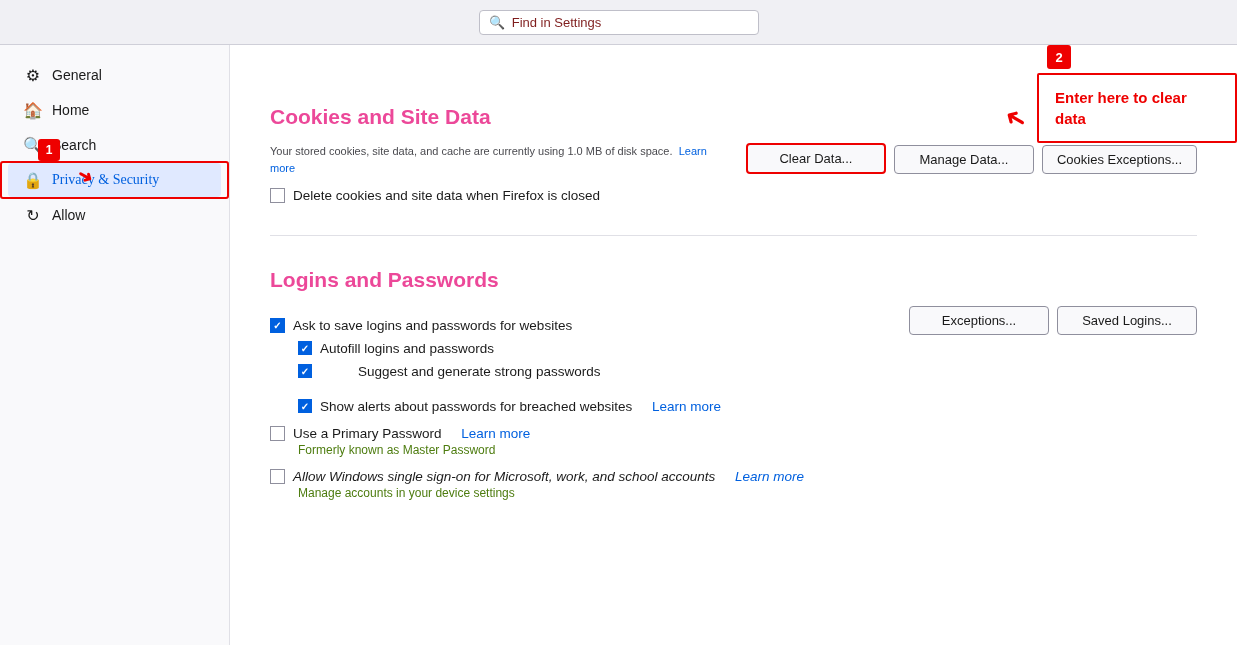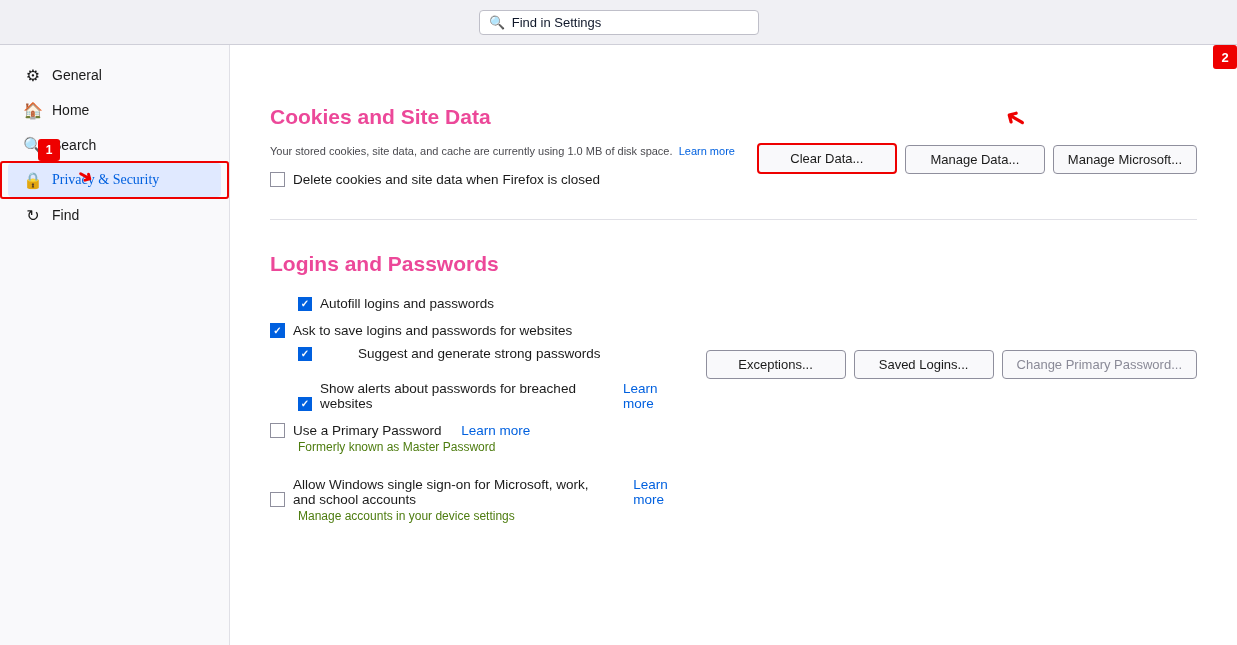--- a/index.html
+++ b/index.html
@@ -168,21 +168,21 @@
       align-items: flex-start;
       gap: 20px;
     }
     .cookies-left {
       flex: 1;
     }
 
     
     .checkbox-row {
       display: flex;
-      align-items: flex-end;
+      align-items: flex-start;
       gap: 8px;
       margin-top: 12px;
       font-size: 13.5px;
     }
     .cb {
       width: 15px;
       height: 15px;
       border: 1px solid #8f8f9d;
       background: #fff;
       flex-shrink: 0;
@@ -246,21 +246,21 @@
       min-width: 140px;
       text-align: center;
     }
   </style>
 </head>
 <body>
 
 <div class="topbar">
   <div class="search-box">
     <span class="search-box-icon">🔍</span>
-    <span style="color:#0f172a;font-size:13px;">Find in Settings</span>
+    <span style="color:#7f1d1d;font-size:13px;">Find in Settings</span>
   </div>
 </div>
 
 <div class="main-layout">
 
   <nav class="sidebar">
 
     <div class="sidebar-item">
       <span class="sidebar-icon">⚙</span>
       <span class="sidebar-label">General</span>
@@ -279,101 +279,103 @@
     <div class="sidebar-item active" style="position:relative;">
       <div class="annotation-box-sidebar"></div>
       <div style="position:absolute;top:-24px;left:30px;background:#e00;color:#fff;font-size:12px;font-weight:bold;border:2px solid #e00;border-radius:3px;width:22px;height:22px;display:flex;align-items:center;justify-content:center;">1</div>
       <div style="position:absolute;top:2px;left:70px;color:#e00;font-size:18px;font-weight:bold;pointer-events:none;transform:rotate(30deg);">➜</div>
       <span class="sidebar-icon" style="color:#0060df;">🔒</span>
       <span class="sidebar-label">Privacy &amp; Security</span>
     </div>
 
     <div class="sidebar-item">
       <span class="sidebar-icon">↻</span>
-      <span class="sidebar-label">Find</span>
+      <span class="sidebar-label">Allow</span>
     </div>
 
   </nav>
 
   <main class="content" style="position:relative;">
 
     <div style="position:absolute;top:0;right:0;display:flex;flex-direction:column;align-items:center;">
       <div style="background:#e00;color:#fff;font-size:13px;font-weight:bold;border:2px solid #e00;border-radius:3px;width:24px;height:24px;display:flex;align-items:center;justify-content:center;margin-bottom:4px;align-self:flex-start;margin-left:10px;">2</div>
+      <div style="border:2.5px solid #e00;padding:12px 16px;background:#fff;max-width:200px;border-radius:2px;">
+        <span style="color:#e00;font-size:15px;font-weight:600;line-height:1.4;">Enter here to clear data</span>
+      </div>
     </div>
 
     <div style="position:absolute;top:58px;right:210px;color:#e00;font-size:26px;transform:scaleX(-1) rotate(-30deg);pointer-events:none;">➜</div>
 
     <section class="section">
       <h2 class="section-title">Cookies and Site Data</h2>
       <div class="cookies-row">
         <div class="cookies-left">
           <p class="cookies-desc">
             <span>Your stored cookies, site data, and cache are currently using 1.0 MB of disk space.</span>
             &nbsp;<a class="learn-more">Learn more</a>
           </p>
           <div class="checkbox-row">
             <div class="cb"></div>
             <label>Delete cookies and site data when Firefox is closed</label>
           </div>
         </div>
         <div class="buttons-col">
           <button class="clear-data-btn">Clear Data...</button>
           <button class="btn">Manage Data...</button>
-          <button class="btn">Manage Microsoft...</button>
+          <button class="btn">Cookies Exceptions...</button>
         </div>
       </div>
     </section>
 
     <hr class="divider">
 
     <section class="section">
       <h2 class="section-title">Logins and Passwords</h2>
       <div class="logins-row">
         <div class="logins-left">
 
+          <div class="login-option checkbox-row">
+            <div class="cb checked"></div>
+            <label>Ask to save logins and passwords for websites</label>
+          </div>
+
           <div class="login-option login-sub checkbox-row" style="margin-top:6px;">
             <div class="cb checked" style="width:14px;height:14px;font-size:9px;"></div>
             <label>Autofill logins and passwords</label>
-          </div>
-
-          <div class="login-option checkbox-row">
-            <div class="cb checked"></div>
-            <label>Ask to save logins and passwords for websites</label>
           </div>
 
           <div class="login-option login-sub checkbox-row" style="margin-top:6px;gap:46px;">
             <div class="cb checked" style="width:14px;height:14px;font-size:9px;"></div>
             <label>Suggest and generate strong passwords</label>
           </div>
 
           <div class="login-option login-sub checkbox-row" style="margin-top:20px;">
             <div class="cb checked" style="width:14px;height:14px;font-size:9px;"></div>
             <label>Show alerts about passwords for breached websites</label>
             &nbsp;<a class="learn-more">Learn more</a>
           </div>
 
           <div class="checkbox-row" style="margin-top:12px;">
             <div class="cb"></div>
             <label>Use a Primary Password</label>
             &nbsp;<a class="learn-more">Learn more</a>
           </div>
           <div class="note-text">Formerly known as Master Password</div>
 
-          <div class="checkbox-row" style="margin-top:23px;">
+          <div class="checkbox-row" style="margin-top:12px;font-style:italic;">
             <div class="cb"></div>
             <label>Allow Windows single sign-on for Microsoft, work, and school accounts</label>
             &nbsp;<a class="learn-more">Learn more</a>
           </div>
           <div class="note-text">Manage accounts in your device settings</div>
 
         </div>
 
         <div class="buttons-col" style="justify-content:flex-end;margin-top:0;">
           <button class="btn">Exceptions...</button>
           <button class="btn">Saved Logins...</button>
 
-          <button class="btn disabled" style="margin-top:60px;">Change Primary Password...</button>
         </div>
       </div>
     </section>
 
   </main>
 </div>
 
 </body></html>

